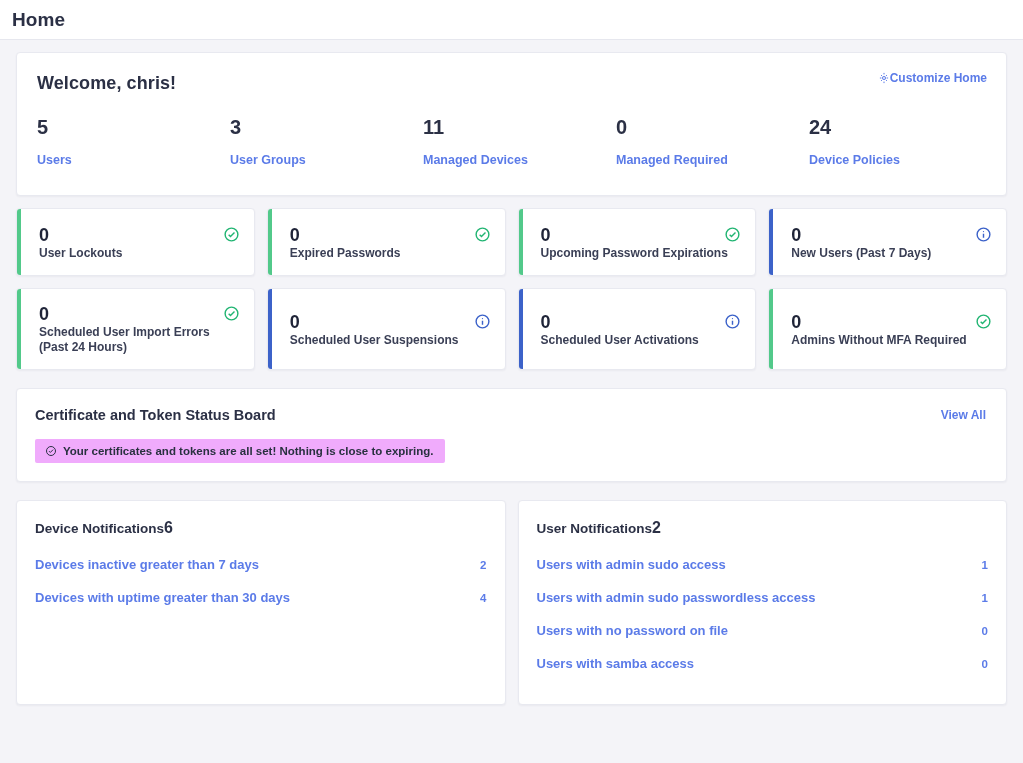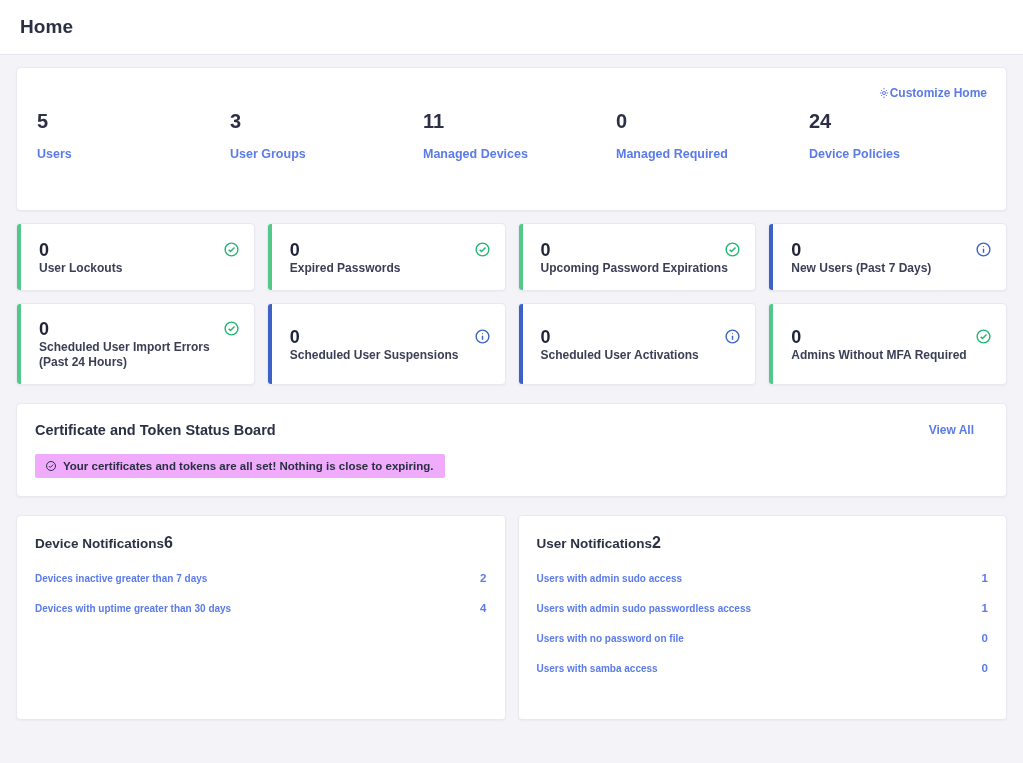--- a/index.html
+++ b/index.html
@@ -8,26 +8,26 @@
     width: 1023px;
     height: 763px;
     background: #f4f4f8;
     font-family: "Liberation Sans", sans-serif;
     color: #2b2f42;
     overflow: hidden;
   }
 
   
   .page-header {
-    height: 55px;
+    height: 40px;
     background: #ffffff;
     border-bottom: 1px solid #e6e7ee;
     display: flex;
     align-items: center;
-    padding: 0 20px;
+    padding: 0 12px;
   }
   .page-title {
     font-size: 19px;
     font-weight: bold;
     color: #2b3045;
     letter-spacing: 0.1px;
   }
 
   
   .card {
@@ -150,21 +150,21 @@
     height: 94px;
   }
   .board-title {
     font-size: 14.5px;
     font-weight: bold;
     color: #2b3045;
   }
   .view-all {
     position: absolute;
     top: 19px;
-    right: 32px;
+    right: 20px;
     font-size: 12px;
     font-weight: bold;
     color: #5b7be8;
     cursor: pointer;
     text-decoration: none;
   }
   .board-banner {
     margin-top: 16px;
     display: inline-flex;
     align-items: center;
@@ -206,41 +206,42 @@
     font-weight: bold;
     color: #2b3045;
   }
   .panel-row {
     display: flex;
     align-items: baseline;
     justify-content: space-between;
     padding: 9px 0;
   }
   .panel-row-label {
-    font-size: 10px;
+    font-size: 13px;
     font-weight: bold;
     color: #5b7be8;
     cursor: pointer;
   }
   .panel-row-value {
     font-size: 11.5px;
     font-weight: bold;
     color: #5b7be8;
   }
 </style>
 </head>
 <body>
 
 <div class="page-header">
   <div class="page-title">Home</div>
 </div>
 
 <div class="content">
 
   <div class="card welcome-card">
+    <div class="welcome-title">Welcome, chris!</div>
 
     <a class="customize-link">
       <span class="gear-icon">
         <svg viewBox="0 0 24 24" width="12" height="12" fill="none" stroke="#5b7be8" stroke-width="2">
           <circle cx="12" cy="12" r="3"></circle>
           <path d="M12 1.8v3M12 19.2v3M3.8 12h3M17.2 12h3M6.2 6.2l2.1 2.1M15.7 15.7l2.1 2.1M17.8 6.2l-2.1 2.1M8.3 15.7l-2.1 2.1"></path>
         </svg>
       </span>
       <span>Customize Home</span>
     </a>

